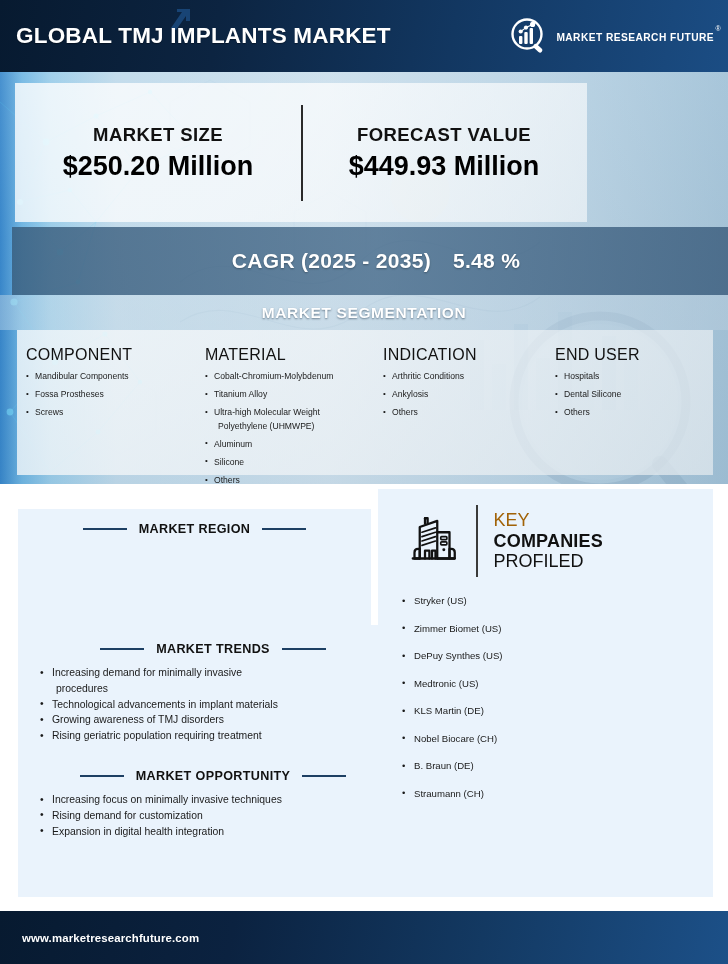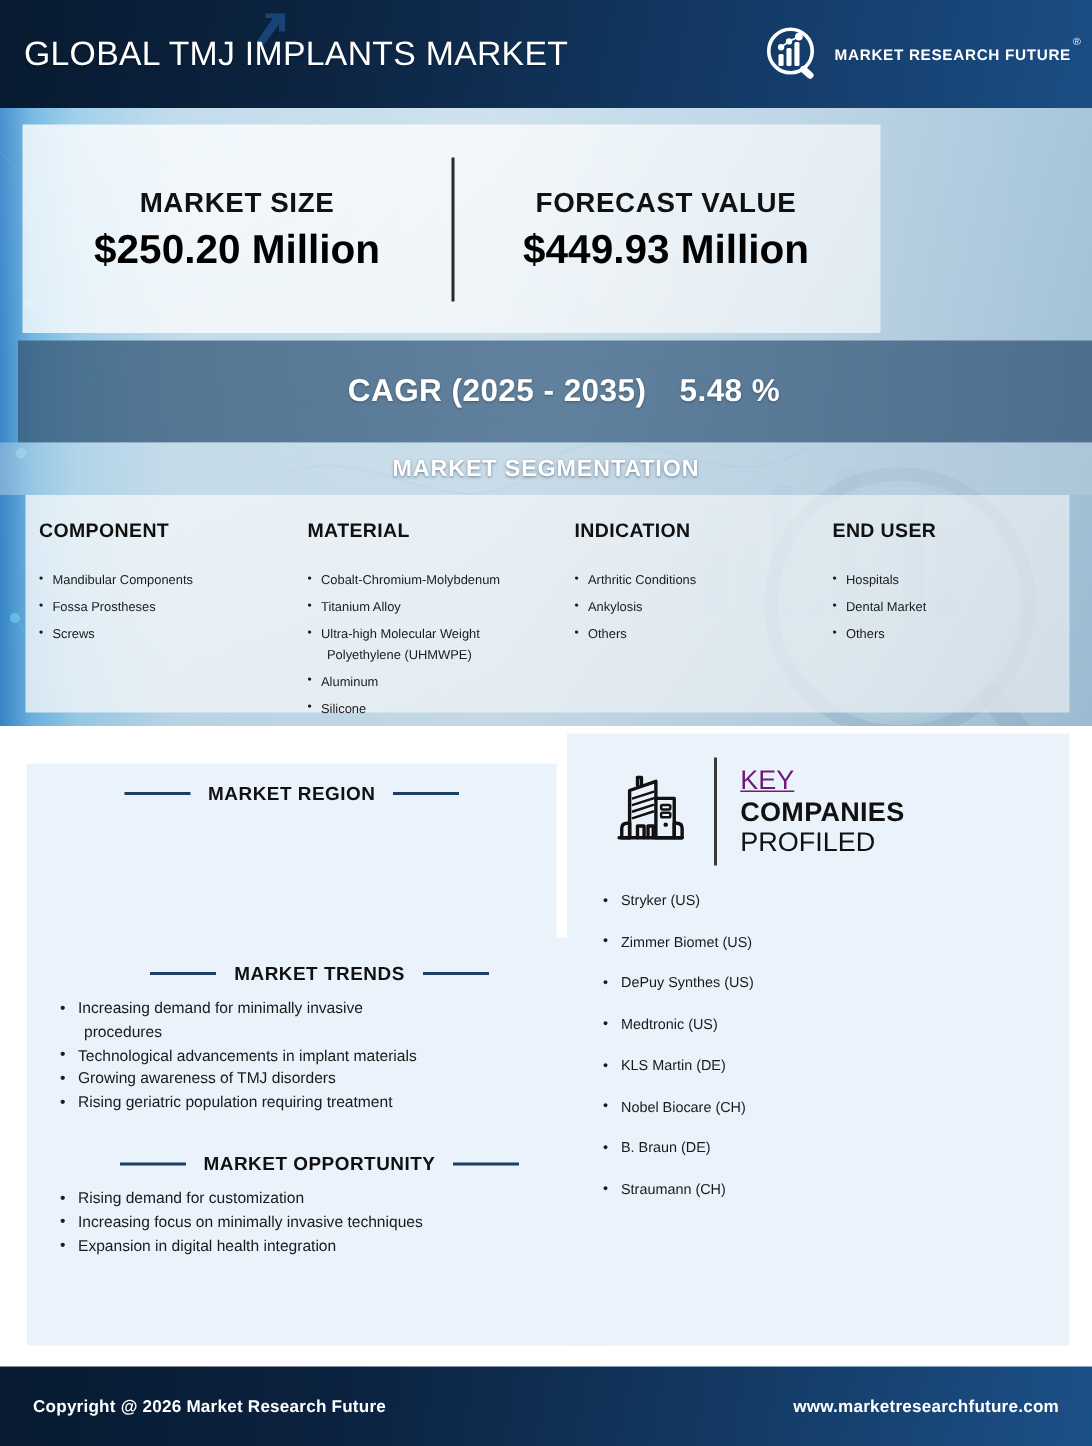--- a/index.html
+++ b/index.html
@@ -26,21 +26,21 @@
     position: absolute;
     left: 0; top: 0;
     width: 728px; height: 72px;
     background: linear-gradient(100deg, #071a30 0%, #0c2441 30%, #123761 62%, #1b4d84 100%);
     overflow: hidden;
   }
   .header-title {
     position: absolute;
     left: 16px; top: 23px;
     font-size: 22.5px;
-    font-weight: normal;
+    font-weight: bold;
     color: #ffffff;
     letter-spacing: 0.2px;
     white-space: nowrap;
     text-shadow: 0 1px 1px rgba(0,0,0,.35);
   }
   .hdr-arrow {
     position: absolute;
     left: 168px; top: 6px;
     width: 26px; height: 26px;
     opacity: .85;
@@ -167,25 +167,25 @@
     flex: 1 1 25%;
     padding-left: 10px;
     position: relative;
     z-index: 2;
   }
   .seg-col:nth-child(1) { padding-left: 9px; }
   .seg-col:nth-child(2) { padding-left: 14px; }
   .seg-col:nth-child(3) { padding-left: 18px; }
   .seg-col:nth-child(4) { padding-left: 16px; }
   .seg-col-title {
-    font-size: 13px;
-    font-weight: bold;
+    font-size: 16px;
+    font-weight: normal;
     color: #111111;
     letter-spacing: .25px;
-    margin-bottom: 20px;
+    margin-bottom: 7px;
   }
   .seg-list { list-style: none; }
   .seg-list li {
     font-size: 8.6px;
     color: #1b1b1b;
     line-height: 1.30;
     margin-bottom: 7px;
     padding-left: 9px;
     position: relative;
   }
@@ -249,21 +249,21 @@
   
   .kc-head {
     display: flex;
     align-items: center;
     gap: 16px;
     padding: 16px 0 0 26px;
   }
   .kc-icon { width: 56px; height: 56px; flex: none; }
   .kc-bar { width: 1.5px; height: 72px; background: #3a3a3a; flex: none; }
   .kc-words { line-height: 1.16; }
-  .kc-w1 { font-size: 18px; color: #701a75; text-decoration: underline; }
+  .kc-w1 { font-size: 18px; color: #a16207; }
   .kc-w2 { font-size: 18px; color: #111111; font-weight: bold; letter-spacing: .2px; }
   .kc-w3 { font-size: 18px; color: #111111; }
 
   .kc-list {
     list-style: none;
     padding: 18px 0 0 24px;
   }
   .kc-list li {
     font-size: 9.6px;
     color: #1a1a1a;
@@ -438,21 +438,21 @@
           <li>Arthritic Conditions</li>
           <li>Ankylosis</li>
           <li>Others</li>
         </ul>
       </div>
 
       <div class="seg-col">
         <div class="seg-col-title">END USER</div>
         <ul class="seg-list">
           <li>Hospitals</li>
-          <li>Dental Market</li>
+          <li>Dental Silicone</li>
           <li>Others</li>
         </ul>
       </div>
 
     </div>
   </div>
 
   <div class="panel" id="panel-region">
     <div class="panel-title-row" style="padding-top:13px;">
       <span class="rule"></span>
@@ -475,22 +475,22 @@
       <li>Growing awareness of TMJ disorders</li>
       <li>Rising geriatric population requiring treatment</li>
     </ul>
 
     <div class="panel-title-row" style="padding-top:24px;">
       <span class="rule"></span>
       <span class="panel-title">MARKET OPPORTUNITY</span>
       <span class="rule"></span>
     </div>
     <ul class="bullet-list" style="padding:10px 10px 0 20px;">
+      <li>Increasing focus on minimally invasive techniques</li>
       <li>Rising demand for customization</li>
-      <li>Increasing focus on minimally invasive techniques</li>
       <li>Expansion in digital health integration</li>
     </ul>
 
   </div>
 
   <div class="panel" id="panel-companies">
     <div class="kc-head">
       <svg class="kc-icon" viewBox="0 0 64 64">
         <g fill="none" stroke="#111111" stroke-width="2.6" stroke-linejoin="round" stroke-linecap="round">
           <path d="M18 52 V16 L38 9 V52"></path>
@@ -533,17 +533,16 @@
       <li>Straumann (CH)</li>
     </ul>
   </div>
 
   <div class="ghost-clip">
     
     
   </div>
 
   <div class="footer">
-    <span class="footer-copy">Copyright @ 2026 Market Research Future</span>
     <span class="footer-url">www.marketresearchfuture.com</span>
   </div>
 
 </div>
 
 </body></html>

